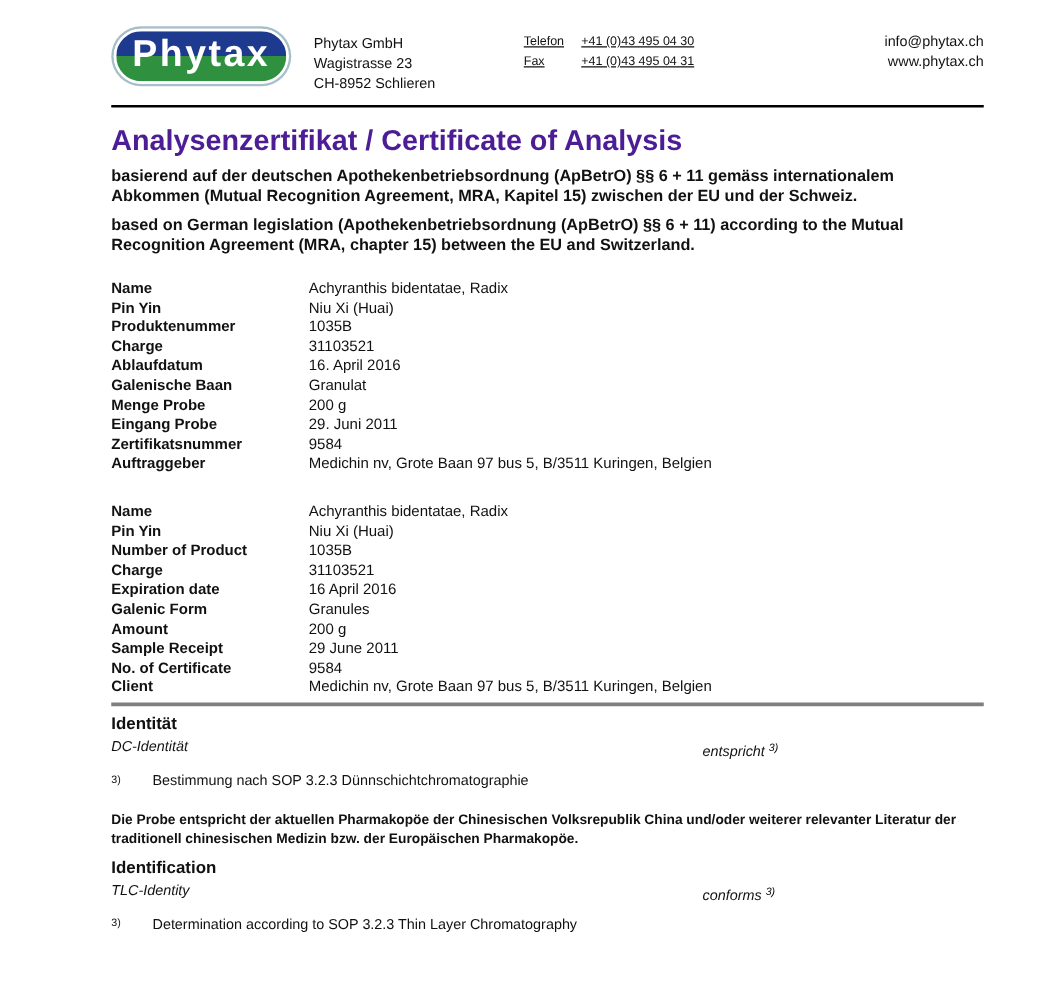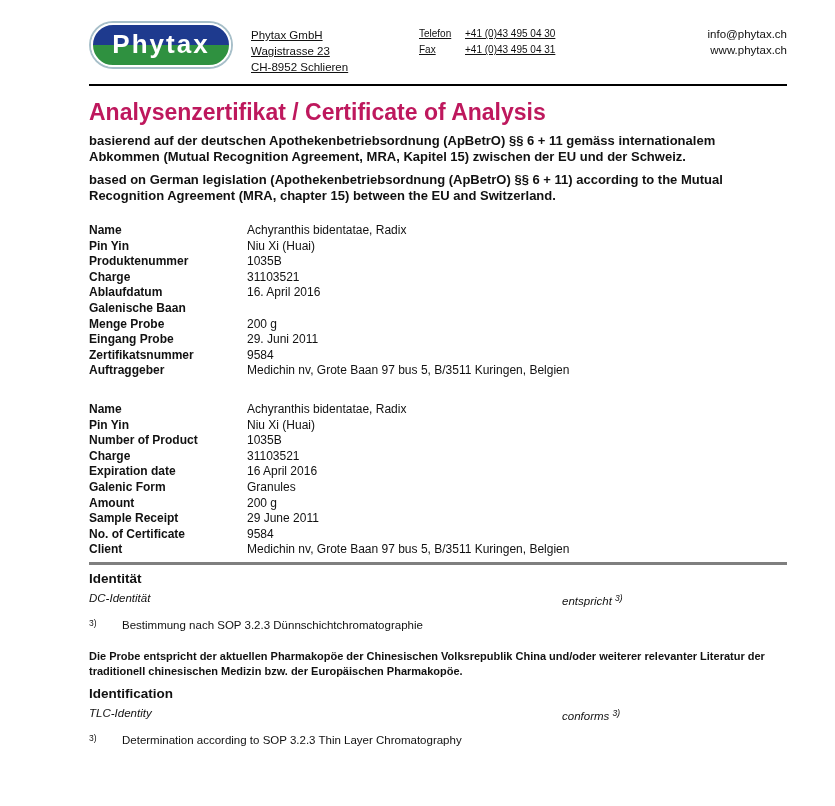--- a/index.html
+++ b/index.html
@@ -33,32 +33,31 @@
     background: linear-gradient(to bottom, #1e3a8e 0%, #1e3a8e 50%, #2f9140 50%, #2f9140 100%);
     display: flex;
     align-items: center;
     justify-content: center;
     flex: 0 0 auto;
     margin-left: 2px;
   }
   .logo-text {
     color: #ffffff;
     font-weight: bold;
-    font-size: 26px;
+    font-size: 30px;
     letter-spacing: 2px;
     line-height: 1;
     padding-bottom: 2px;
   }
   .addr {
     margin-left: 20px;
     width: 168px;
     font-size: 11.5px;
     line-height: 16px;
     padding-top: 4px;
-    text-decoration: underline;
   }
   .phones {
     display: grid;
     grid-template-columns: 46px auto;
     font-size: 10px;
     line-height: 16px;
     padding-top: 3px;
     text-decoration: underline;
   }
   .contact {
@@ -73,21 +72,21 @@
     border-top: 2px solid #000000;
     margin: 9px 0 0 0;
   }
 
   
   .title {
     margin: 13px 0 0 0;
     font-size: 23px;
     line-height: 27px;
     font-weight: bold;
-    color: #be185d;
+    color: #4c1d95;
   }
   .intro {
     margin: 7px 0 0 0;
     font-size: 13px;
     font-weight: bold;
     line-height: 15.5px;
   }
   .intro + .intro { margin-top: 8px; }
 
   
@@ -205,20 +204,21 @@
         <div class="detail-row">
         <span class="detail-label">Charge</span>
         <span class="detail-value">31103521</span>
       </div>
         <div class="detail-row">
         <span class="detail-label">Ablaufdatum</span>
         <span class="detail-value">16. April 2016</span>
       </div>
         <div class="detail-row">
         <span class="detail-label">Galenische Baan</span>
+        <span class="detail-value">Granulat</span>
       </div>
         <div class="detail-row">
         <span class="detail-label">Menge Probe</span>
         <span class="detail-value">200 g</span>
       </div>
         <div class="detail-row">
         <span class="detail-label">Eingang Probe</span>
         <span class="detail-value">29. Juni 2011</span>
       </div>
         <div class="detail-row">

